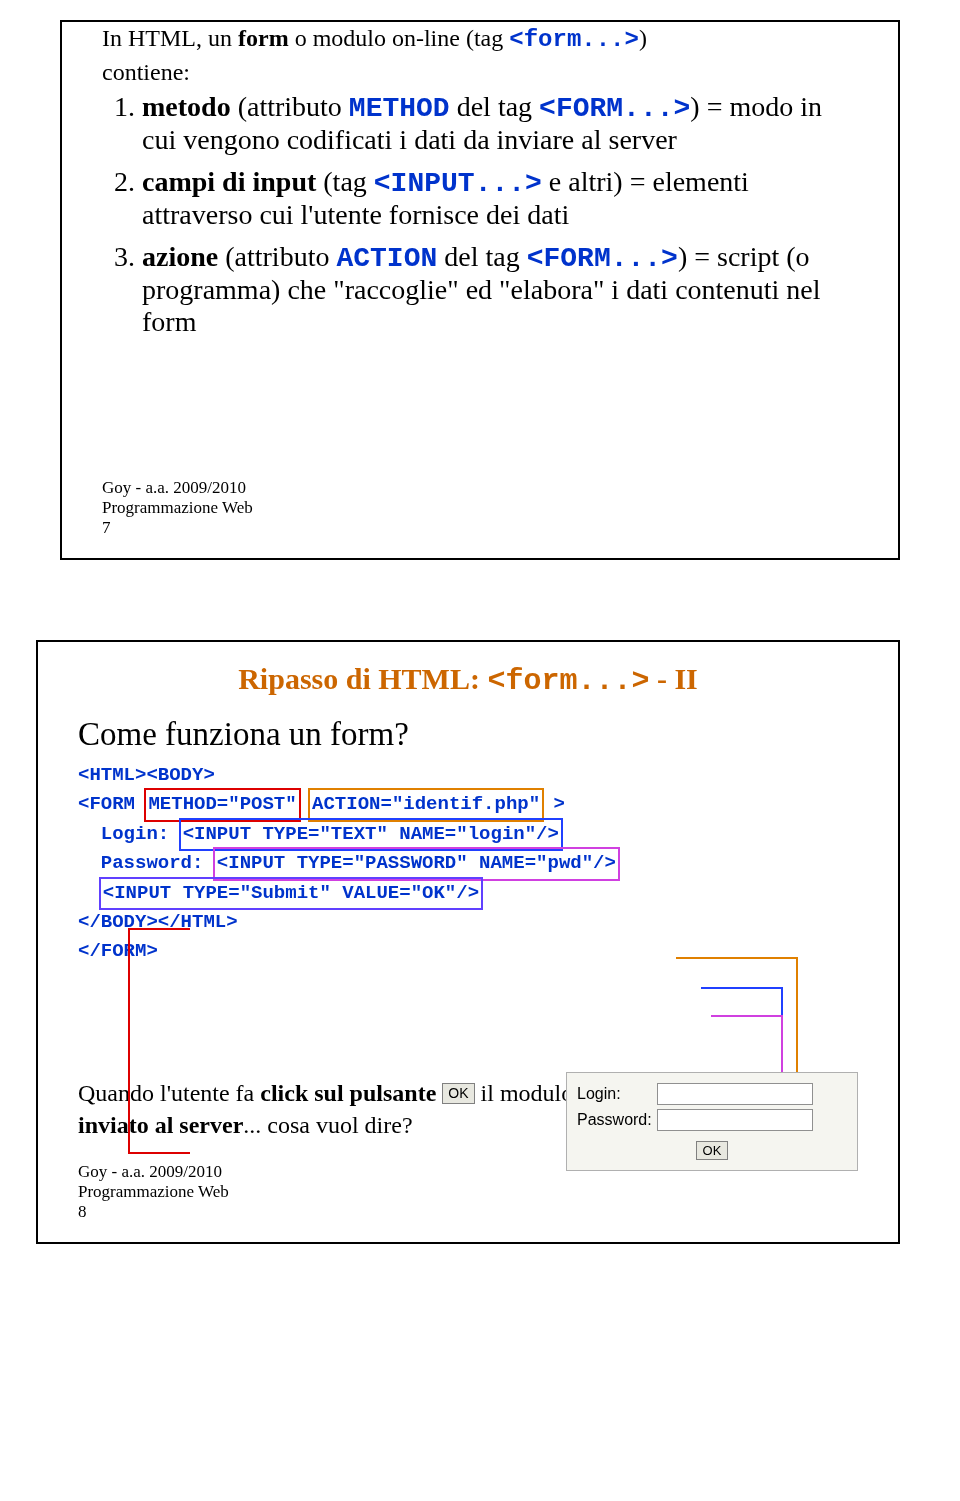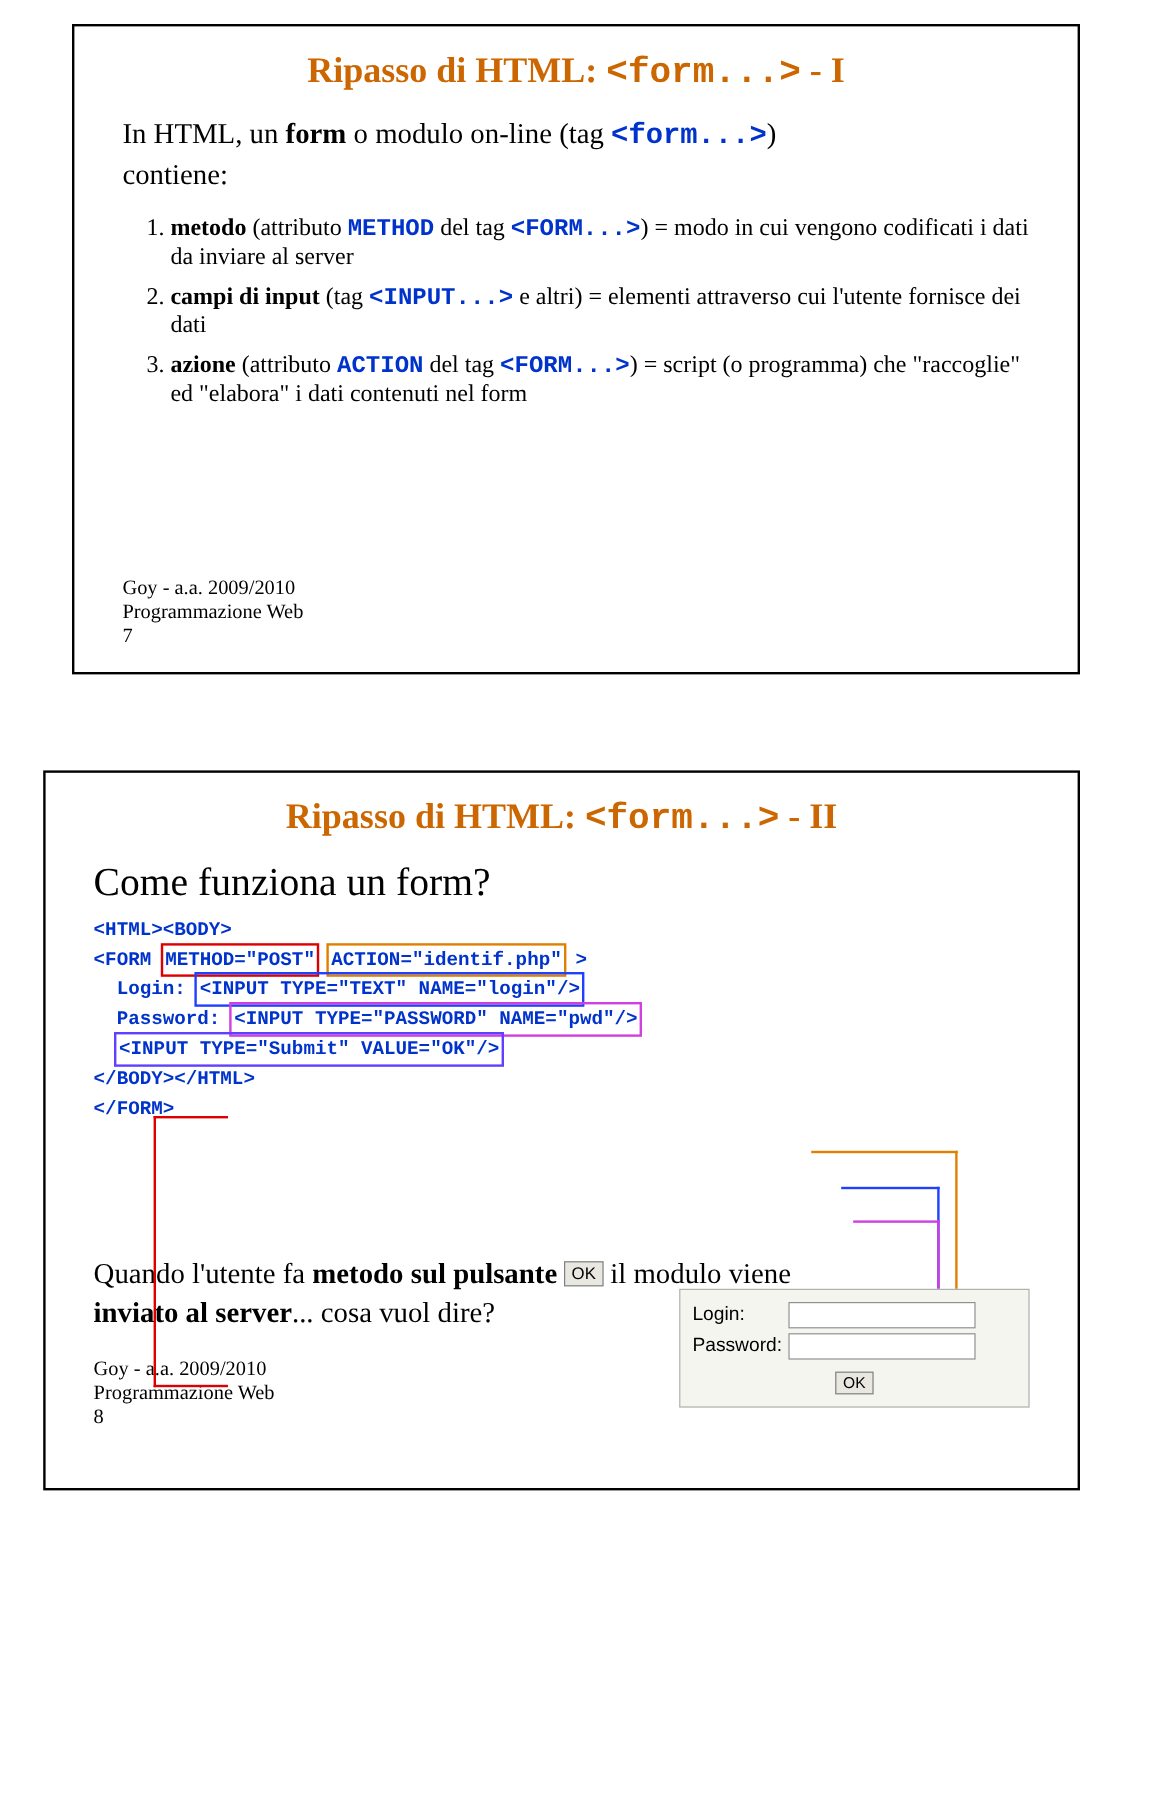--- a/index.html
+++ b/index.html
@@ -24,21 +24,21 @@
   .slide-title {
     font-size: 30px;
     font-weight: bold;
     text-align: center;
     margin: 20px 0 18px 0;
   }
   .orange { color: #cc6600; }
   .mono-orange { font-family: "Courier New", monospace; font-weight: bold; color: #cc6600; }
   .mono-blue { font-family: "Courier New", monospace; font-weight: bold; color: #0033cc; }
   .body-text { font-size: 24px; line-height: 1.35; }
-  ol.nlist { font-size: 20px; margin: 16px 0 0 0; padding-left: 40px; }
+  ol.nlist { font-size: 28px; margin: 2px 0 0 0; padding-left: 40px; }
   ol.nlist li { margin-bottom: 10px; }
   .footer {
     margin-top: 140px;
     font-size: 17px;
     display: flex;
     justify-content: space-between;
     flex-direction: column;
   }
   .slide2 .footer { margin-top: 20px; }
   .pagenum {
@@ -49,21 +49,21 @@
   }
   .heading2 {
     font-size: 33px;
     margin: 14px 0 8px 0;
   }
   
   .code-area {
     font-family: "Courier New", monospace;
     font-weight: bold;
     color: #0033cc;
-    font-size: 16px;
+    font-size: 19px;
     line-height: 1.55;
     position: relative;
     padding-bottom: 10px;
   }
   .code-line { white-space: pre; }
   .box-red { outline: 2px solid #d00; display: inline-block; padding: 0 2px; }
   .box-orange { outline: 2px solid #e08000; display: inline-block; padding: 0 2px; }
   .box-blue { outline: 2px solid #2040ff; display: inline-block; padding: 0 2px; }
   .box-fuchsia { outline: 2px solid #d040e0; display: inline-block; padding: 0 2px; }
   .box-purple { outline: 2px solid #6040ff; display: inline-block; padding: 0 2px; }
@@ -129,23 +129,20 @@
     position:absolute; border-top:2px solid #d040e0; border-right:2px solid #d040e0;
     width:70px; height:115px; right:115px; top:373px;
   }
 </style>
 </head>
 <body>
 
 <div class="page">
 
   <div class="slide">
-    <div class="slide-title">
-      <span class="orange">Ripasso di HTML: </span><span class="mono-orange">&lt;form...&gt;</span><span class="orange"> - I</span>
-    </div>
 
     <div class="body-text">
       <span>In HTML, un </span><b>form</b><span> o modulo on-line (tag </span><span class="mono-blue">&lt;form...&gt;</span><span>) </span><br><span>contiene:</span>
     </div>
 
     <ol class="nlist">
       <li>
         <b>metodo</b><span> (attributo </span><span class="mono-blue">METHOD</span><span> del tag </span><span class="mono-blue">&lt;FORM...&gt;</span><span>) = </span><span>modo in cui vengono codificati i dati da inviare al server</span>
       </li>
       <li>
@@ -193,21 +190,21 @@
       <div class="row">
         <label>Password:</label>
         <input type="password" style="">
       </div>
       <div class="ok-row">
         <span class="btn-ok">OK</span>
       </div>
     </div>
 
     <div class="para-bottom">
-      <span>Quando l'utente fa </span><b>metodo sul pulsante</b>
+      <span>Quando l'utente fa </span><b>click sul pulsante</b>
       <span class="inline-ok">OK</span><span>   il modulo viene </span><br><b>inviato al server</b><span>... cosa vuol dire?</span>
     </div>
 
     <div class="footer">
       <span>Goy - a.a. 2009/2010</span>
       <span>Programmazione Web</span>
       <span>8</span>
     </div>
   </div>
 

